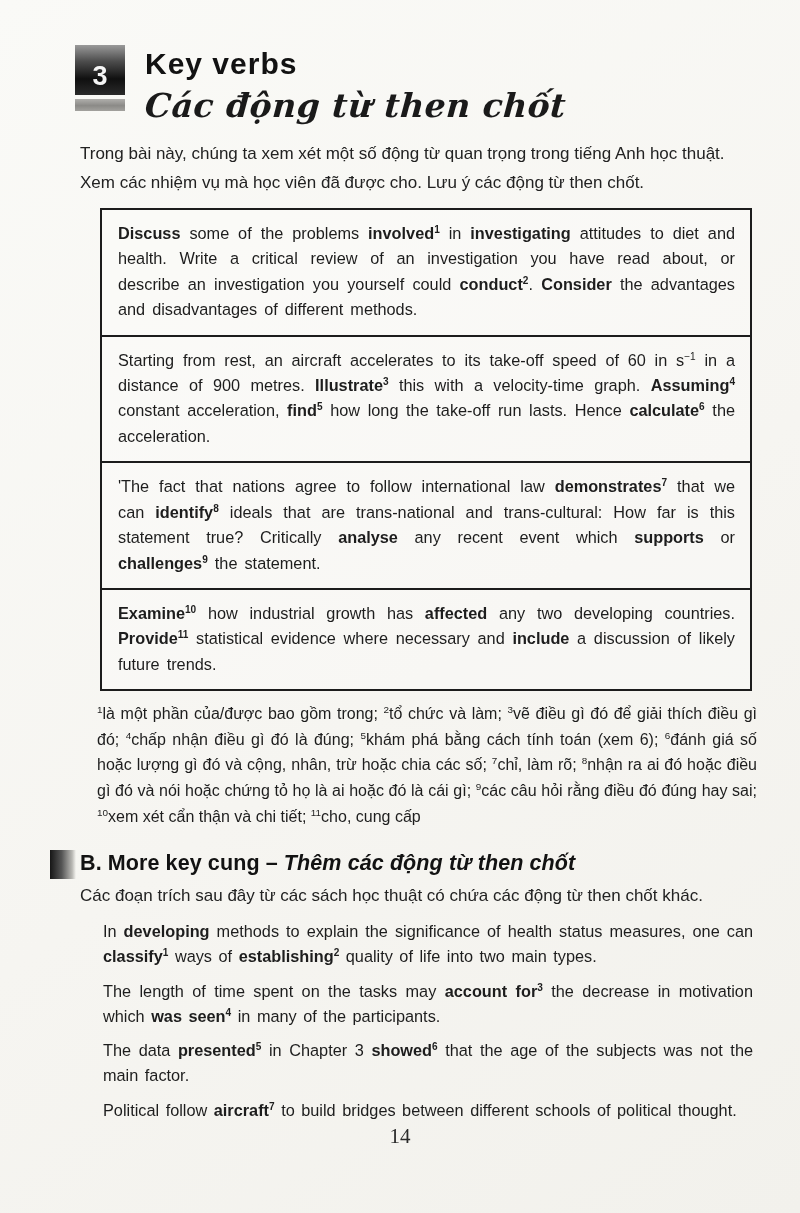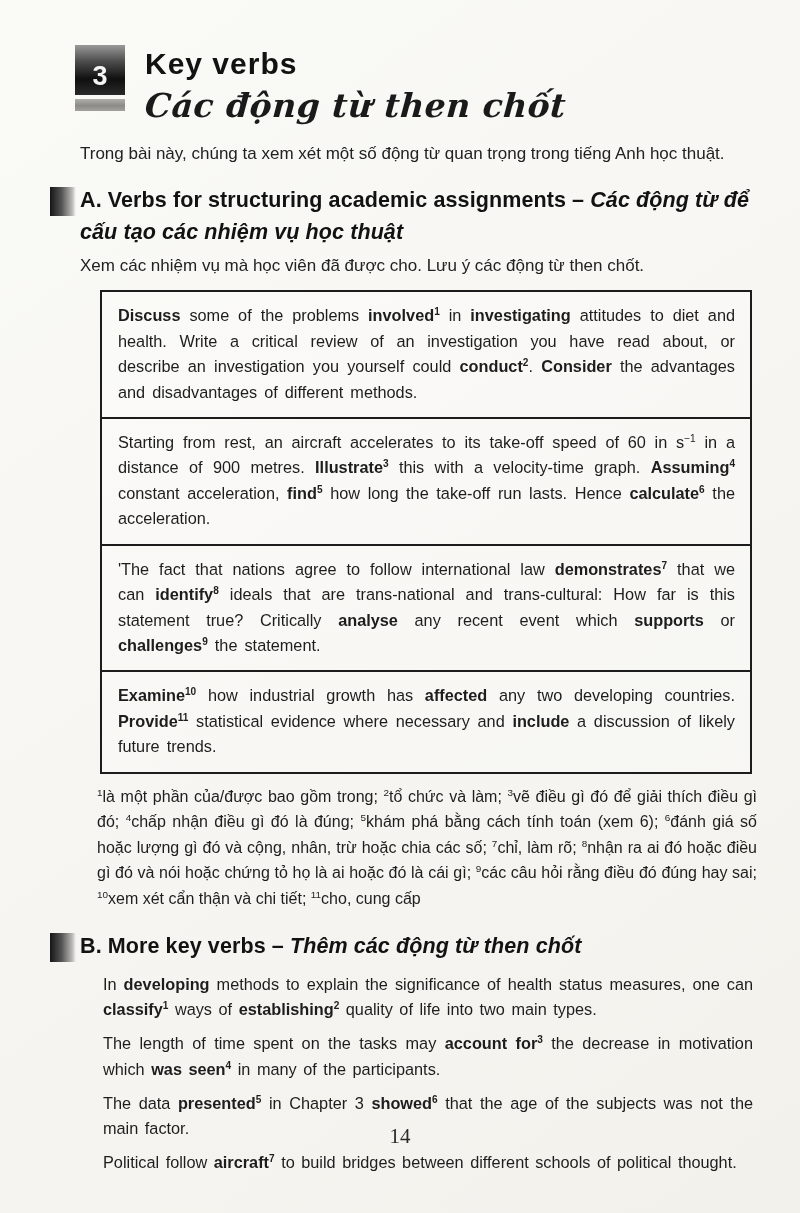--- a/index.html
+++ b/index.html
@@ -99,39 +99,36 @@
       <div class="unit-badge-strip"></div>
     </div>
     <div class="title-col">
       <div class="unit-title">Key verbs</div>
       <div class="unit-subtitle">Các động từ then chốt</div>
     </div>
   </div>
 
   <div class="intro">Trong bài này, chúng ta xem xét một số động từ quan trọng trong tiếng Anh học thuật.</div>
 
-  <div class="section-heading">
-    <div class="heading-marker"></div>
-    <div class="heading-text"><span style="font-weight: bold;">A. Verbs for structuring academic assignments – </span><span style="font-weight: bold; font-style: italic;">Các động từ để cấu tạo các nhiệm vụ học thuật</span></div>
-  </div>
   <div class="section-lead">Xem các nhiệm vụ mà học viên đã được cho. Lưu ý các động từ then chốt.</div>
 
   <div class="assignment-box">
     <div class="assignment-cell"><span style="font-weight: bold;">Discuss</span><span> some of the problems </span><span style="font-weight: bold;">involved</span><sup style="font-weight: bold;">1</sup><span> in </span><span style="font-weight: bold;">investigating</span><span> attitudes to diet and health. Write a critical review of an investigation you have read about, or describe an investigation you yourself could </span><span style="font-weight: bold;">conduct</span><sup style="font-weight: bold;">2</sup><span>. </span><span style="font-weight: bold;">Consider</span><span> the advantages and disadvantages of different methods.</span></div>
     <div class="assignment-cell"><span>Starting from rest, an aircraft accelerates to its take-off speed of 60 in s</span><sup>−1</sup><span> in a distance of 900 metres. </span><span style="font-weight: bold;">Illustrate</span><sup style="font-weight: bold;">3</sup><span> this with a velocity-time graph. </span><span style="font-weight: bold;">Assuming</span><sup style="font-weight: bold;">4</sup><span> constant acceleration, </span><span style="font-weight: bold;">find</span><sup style="font-weight: bold;">5</sup><span> how long the take-off run lasts. Hence </span><span style="font-weight: bold;">calculate</span><sup style="font-weight: bold;">6</sup><span> the acceleration.</span></div>
     <div class="assignment-cell"><span>'The fact that nations agree to follow international law </span><span style="font-weight: bold;">demonstrates</span><sup style="font-weight: bold;">7</sup><span> that we can </span><span style="font-weight: bold;">identify</span><sup style="font-weight: bold;">8</sup><span> ideals that are trans-national and trans-cultural: How far is this statement true? Critically </span><span style="font-weight: bold;">analyse</span><span> any recent event which </span><span style="font-weight: bold;">supports</span><span> or </span><span style="font-weight: bold;">challenges</span><sup style="font-weight: bold;">9</sup><span> the statement.</span></div>
     <div class="assignment-cell"><span style="font-weight: bold;">Examine</span><sup style="font-weight: bold;">10</sup><span> how industrial growth has </span><span style="font-weight: bold;">affected</span><span> any two developing countries. </span><span style="font-weight: bold;">Provide</span><sup style="font-weight: bold;">11</sup><span> statistical evidence where necessary and </span><span style="font-weight: bold;">include</span><span> a discussion of likely future trends.</span></div>
   </div>
 
   <div class="footnotes"><sup>1</sup><span>là một phần của/được bao gồm trong; </span><sup>2</sup><span>tổ chức và làm; </span><sup>3</sup><span>vẽ điều gì đó để giải thích điều gì đó; </span><sup>4</sup><span>chấp nhận điều gì đó là đúng; </span><sup>5</sup><span>khám phá bằng cách tính toán (xem 6); </span><sup>6</sup><span>đánh giá số hoặc lượng gì đó và cộng, nhân, trừ hoặc chia các số; </span><sup>7</sup><span>chỉ, làm rõ; </span><sup>8</sup><span>nhận ra ai đó hoặc điều gì đó và nói hoặc chứng tỏ họ là ai hoặc đó là cái gì; </span><sup>9</sup><span>các câu hỏi rằng điều đó đúng hay sai; </span><sup>10</sup><span>xem xét cẩn thận và chi tiết; </span><sup>11</sup><span>cho, cung cấp</span></div>
 
   <div class="section-heading">
     <div class="heading-marker"></div>
-    <div class="heading-text"><span style="font-weight: bold;">B. More key verbs – </span><span style="font-weight: bold; font-style: italic; text-align: center;">Thêm các động từ then chốt</span></div>
+    <div class="heading-text"><span style="font-weight: bold;">B. More key cung – </span><span style="font-weight: bold; font-style: italic; text-align: center;">Thêm các động từ then chốt</span></div>
   </div>
+  <div class="section-lead">Các đoạn trích sau đây từ các sách học thuật có chứa các động từ then chốt khác.</div>
 
   <div class="b-paragraphs">
     <div class="b-par"><span>In </span><span style="font-weight: bold;">developing</span><span> methods to explain the significance of health status measures, one can </span><span style="font-weight: bold;">classify</span><sup style="font-weight: bold;">1</sup><span> ways of </span><span style="font-weight: bold;">establishing</span><sup style="font-weight: bold;">2</sup><span> quality of life into two main types.</span></div>
     <div class="b-par"><span>The length of time spent on the tasks may </span><span style="font-weight: bold;">account for</span><sup style="font-weight: bold;">3</sup><span> the decrease in motivation which </span><span style="font-weight: bold;">was seen</span><sup style="font-weight: bold;">4</sup><span> in many of the participants.</span></div>
     <div class="b-par"><span>The data </span><span style="font-weight: bold;">presented</span><sup style="font-weight: bold;">5</sup><span> in Chapter 3 </span><span style="font-weight: bold;">showed</span><sup style="font-weight: bold;">6</sup><span> that the age of the subjects was not the main factor.</span></div>
     <div class="b-par"><span>Political follow </span><span style="font-weight: bold;">aircraft</span><sup style="font-weight: bold;">7</sup><span> to build bridges between different schools of political thought.</span></div>
   </div>
 
   <div class="page-footer">
     <span class="page-number">14</span>

